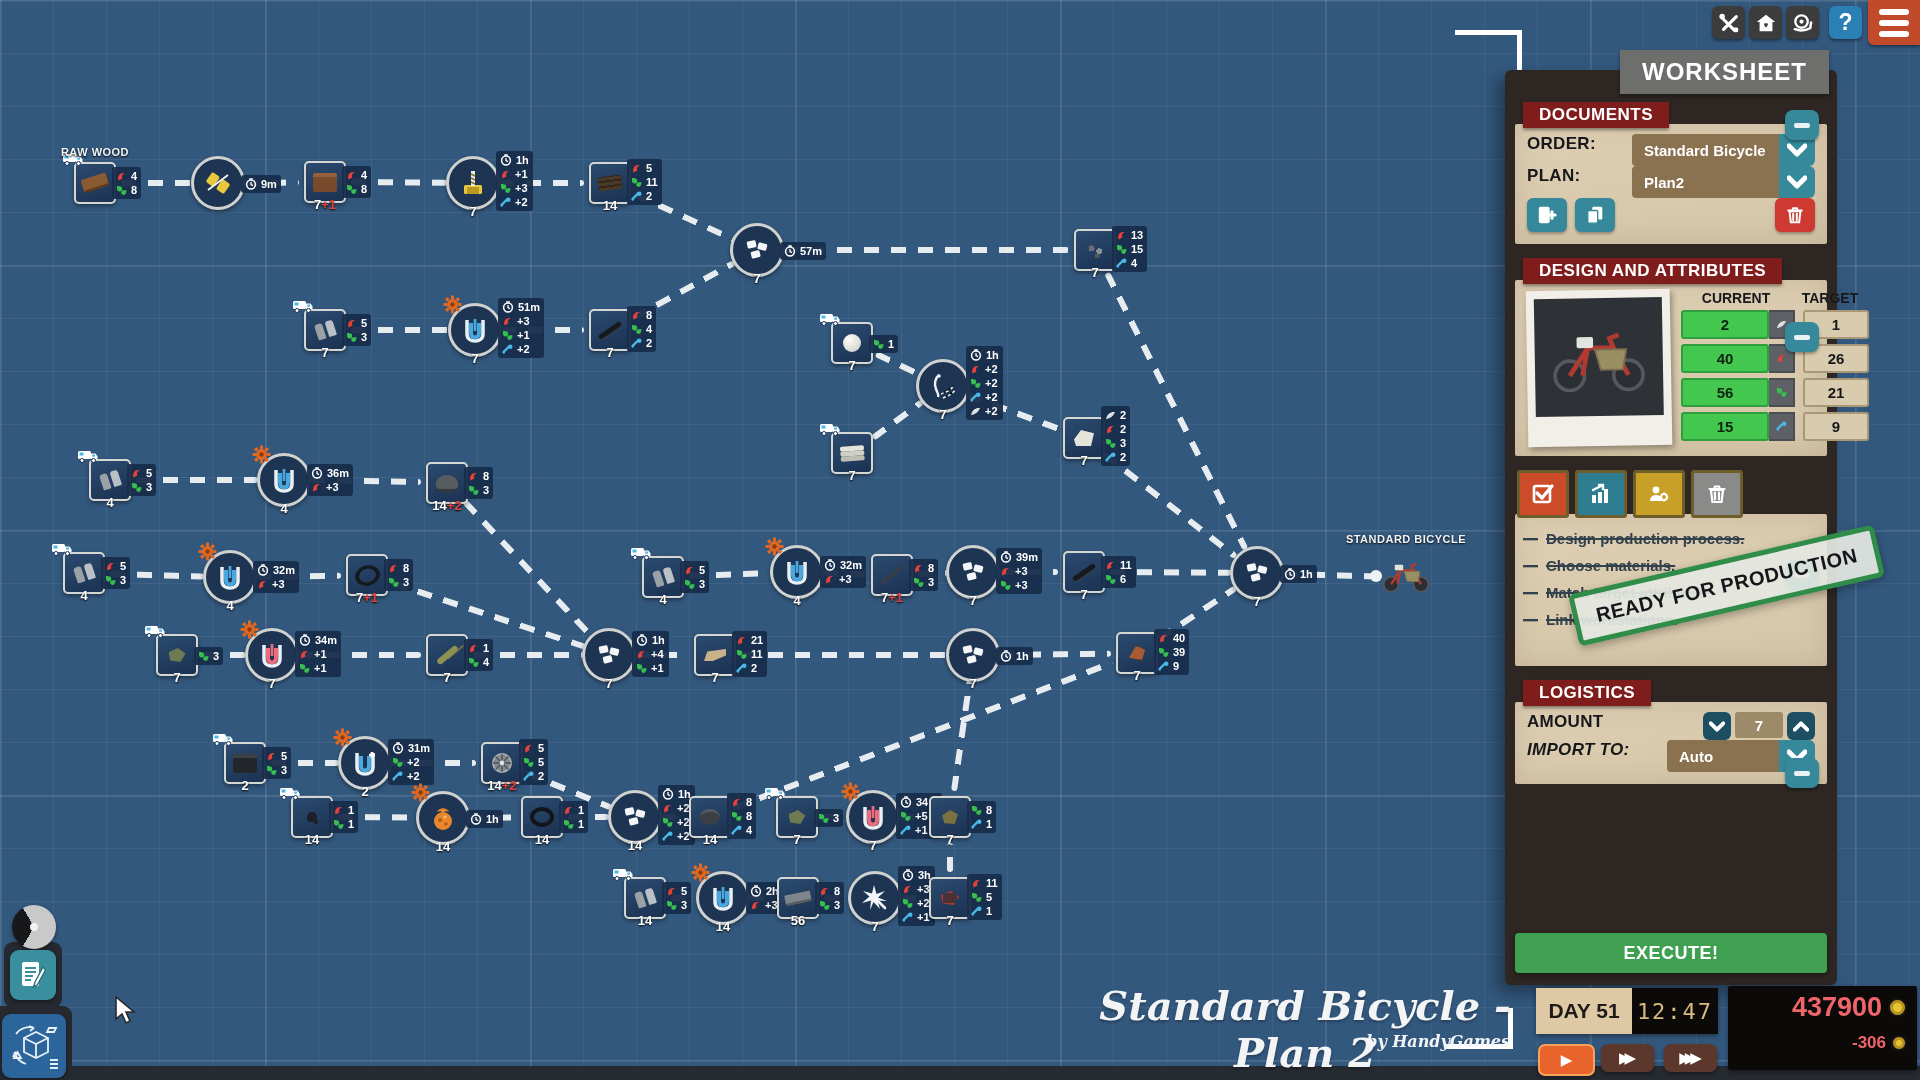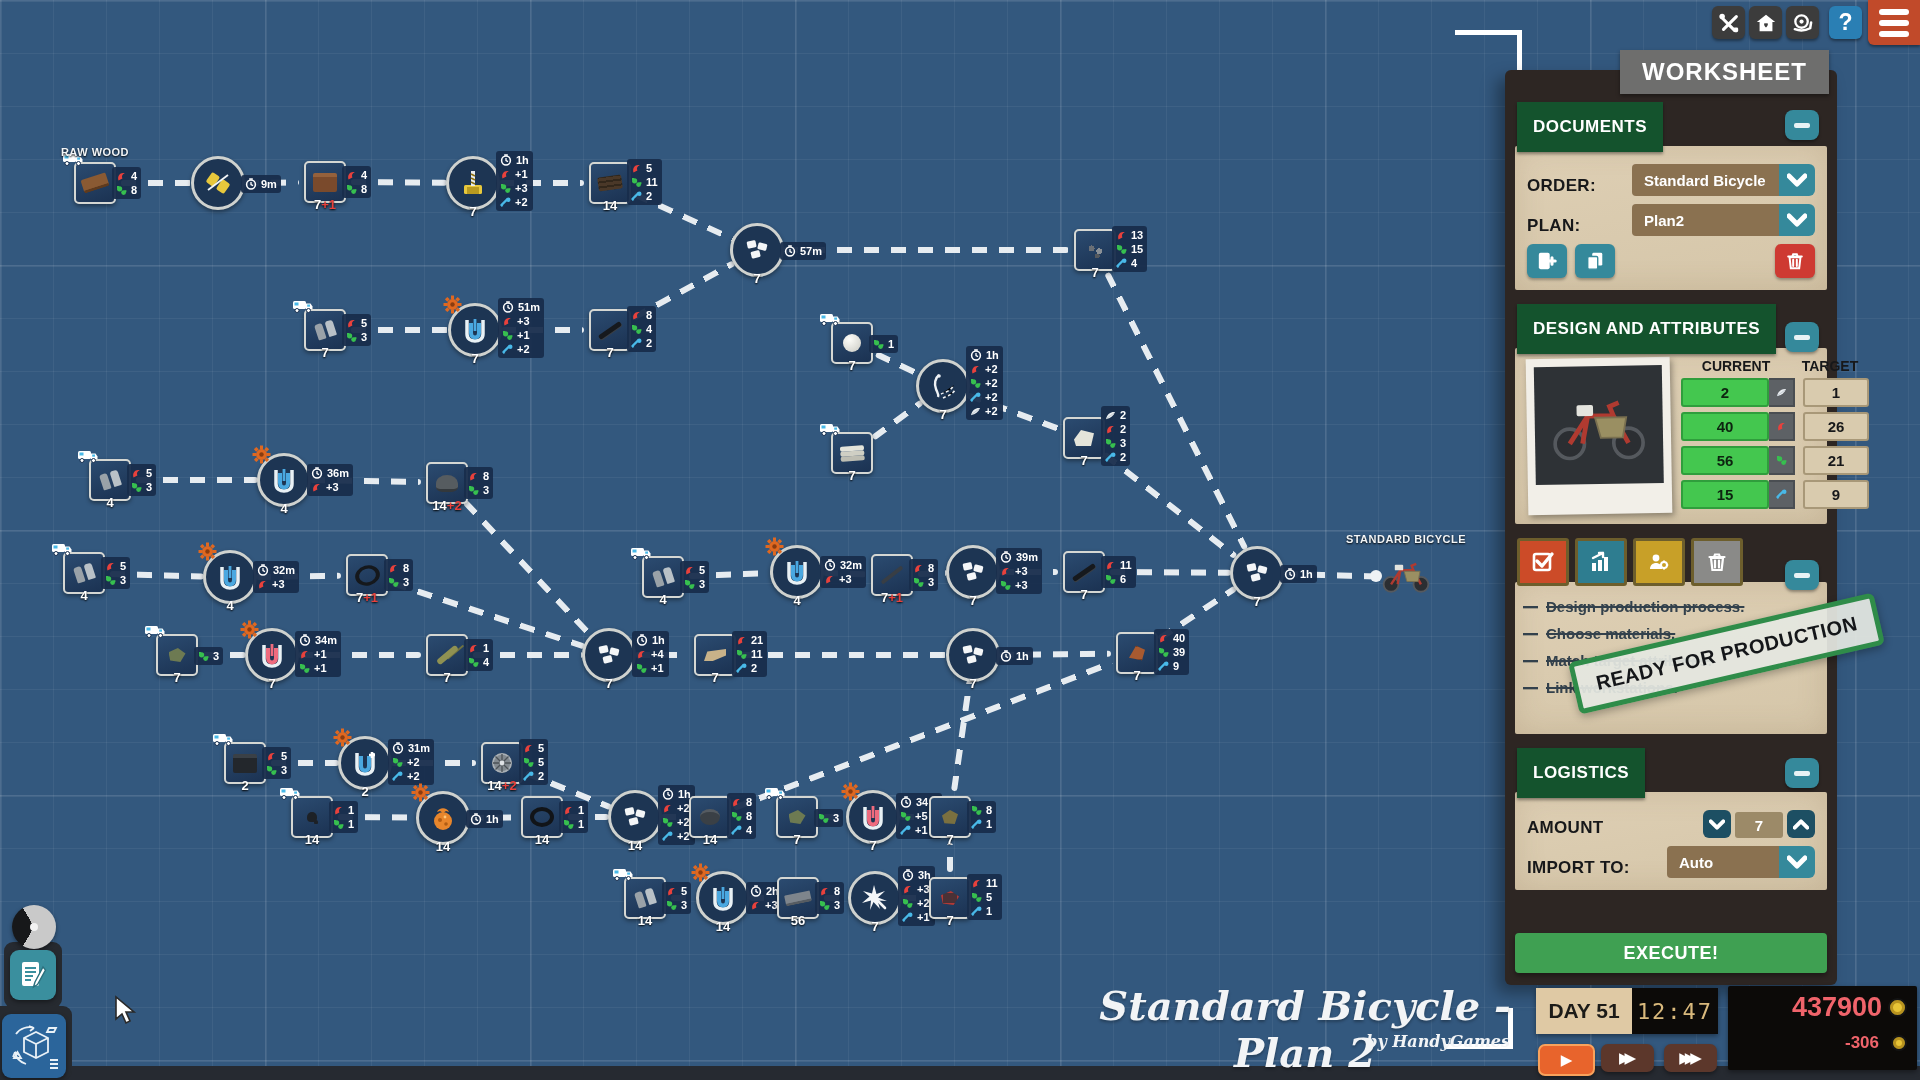--- a/index.html
+++ b/index.html
@@ -37,30 +37,30 @@
         display:flex;align-items:center;justify-content:center;box-shadow:0 2px 3px rgba(0,0,0,.4);}
   .tr-help{background:#2a7fb4;color:#fff;font-size:23px;font-weight:900;}
   .tr-menu{background:#c14a2a;border-radius:0 0 0 6px;width:52px;height:45px;top:0;
         display:flex;flex-direction:column;gap:5px;align-items:center;justify-content:center;}
   .tr-menu i{display:block;width:30px;height:6px;border-radius:3px;background:#fff;}
   
   #panel{position:absolute;left:1505px;top:70px;width:332px;height:915px;background:#2d2623;
         border-radius:6px;box-shadow:-8px 8px 16px rgba(0,0,0,.35);}
   .wtab{position:absolute;left:115px;top:-20px;background:#6e6e6d;color:#fff;font-size:24px;
         font-weight:900;letter-spacing:1px;padding:8px 22px;box-shadow:0 2px 4px rgba(0,0,0,.4);}
-  .sec-tab{display:inline-block;background:#14532d;color:#fff;font-weight:900;font-size:17px;
-        letter-spacing:.5px;padding:15px 16px;margin:0 0 -6px 12px;position:relative;z-index:2;
+  .sec-tab{display:inline-block;background:#7f1d1d;color:#fff;font-weight:900;font-size:17px;
+        letter-spacing:.5px;padding:3px 16px;margin:0 0 -6px 18px;position:relative;z-index:2;
         box-shadow:0 2px 3px rgba(0,0,0,.4);}
   .tan{background:linear-gradient(170deg,#decfb4,#d5c6a9);border-radius:2px;margin:0 10px;
         position:relative;padding:10px 12px;box-shadow:inset 0 0 30px rgba(120,95,60,.18);}
   .minus{position:absolute;width:34px;height:30px;background:#35899b;border-radius:8px;
         right:18px;display:flex;align-items:center;justify-content:center;z-index:3;
         box-shadow:0 2px 3px rgba(0,0,0,.35);}
   .minus i{width:16px;height:5px;background:#e8f2f4;border-radius:2px;}
-  .frow{display:flex;align-items:flex-end;margin:8px 0;}
+  .frow{display:flex;align-items:flex-start;margin:0 0;}
   .flabel{color:#17181a;font-weight:900;font-size:17px;letter-spacing:.3px;}
   .drop{height:32px;background:#8a7150;border-radius:4px 0 0 4px;color:#fff;font-weight:800;
         font-size:15px;display:flex;align-items:center;padding:0 12px;flex:1;}
   .chev{width:36px;height:32px;background:#35899b;border-radius:0 6px 6px 0;display:flex;
         align-items:center;justify-content:center;}
   .chev svg{width:20px;height:14px;}
   .sqbtn{width:40px;height:34px;border-radius:6px;background:#35899b;display:flex;
         align-items:center;justify-content:center;margin-right:8px;box-shadow:0 2px 3px rgba(0,0,0,.3);}
   .sqbtn.red{background:#ce3a32;margin:0;}
   
@@ -102,21 +102,21 @@
        align-items:center;justify-content:center;width:96px;}
   .clock{background:#0c0a08;color:#d9b97c;font-family:"DejaVu Sans Mono",monospace;font-size:22px;
        letter-spacing:2px;display:flex;align-items:center;justify-content:center;flex:1;}
   .pbtn{position:absolute;top:1044px;width:53px;height:28px;border-radius:7px;background:#5c372b;
        display:flex;align-items:center;justify-content:center;box-shadow:0 2px 4px rgba(0,0,0,.4);}
   .pbtn.on{background:#e8642c;border:2px solid #f8a25c;}
   .pbtn span{color:#fff;font-size:15px;letter-spacing:-6px;padding-right:6px;}
   #moneybox{left:1728px;top:986px;width:189px;height:84px;background:#0c0a08;border-radius:2px;
        padding:6px 10px;box-sizing:border-box;text-align:right;box-shadow:0 2px 5px rgba(0,0,0,.4);}
   .money{color:#f0646b;font-weight:900;font-size:27px;display:flex;justify-content:flex-end;align-items:center;gap:6px;}
-  .delta{color:#f0646b;font-weight:900;font-size:17px;display:flex;justify-content:flex-end;align-items:center;gap:12px;margin-top:10px;}
+  .delta{color:#f0646b;font-weight:900;font-size:17px;display:flex;justify-content:flex-end;align-items:center;gap:5px;margin-top:10px;}
   .coin{display:inline-block;width:19px;height:19px;border-radius:50%;background:#e7c436;
        border:2px solid #141414;box-shadow:inset 0 0 0 3px #b8931f;box-sizing:border-box;}
   .coin.sm{width:16px;height:16px;}
   
   #script-title{left:1090px;top:982px;width:430px;text-align:center;color:#f2f4f6;
        font-family:"DejaVu Serif",serif;font-style:italic;font-weight:bold;font-size:40px;
        text-shadow:0 2px 3px rgba(0,0,0,.3);}
   #byline{left:1290px;top:1032px;width:220px;text-align:right;color:#f2f4f6;font-weight:800;
        font-size:16px;font-family:"DejaVu Serif",serif;font-style:italic;}
   .bracket{position:absolute;width:62px;height:36px;}
@@ -1921,21 +1921,21 @@
             </svg>
           </div>
         <div class="step-val">7</div>
         <div class="step-btn">
             <svg width="16" height="11" viewBox="0 0 20 14" style="transform:rotate(180deg);">
               <path d="M2 3 L10 11 L18 3" stroke="#fff" stroke-width="5" fill="none" stroke-linecap="round" stroke-linejoin="round"></path>
             </svg>
           </div>
       </div>
       <div class="frow" style="margin-bottom:2px;">
-        <div class="flabel" style="width:140px;">IMPORT TO:</div>
+        <div class="flabel" style="width:140px;font-style:italic;">IMPORT TO:</div>
         <div class="drop">Auto</div>
         <div class="chev">
             <svg viewBox="0 0 20 14">
               <path d="M2 3 L10 11 L18 3" stroke="#fff" stroke-width="5" fill="none" stroke-linecap="round" stroke-linejoin="round"></path>
             </svg>
           </div>
       </div>
     </div>
   </div>
 

